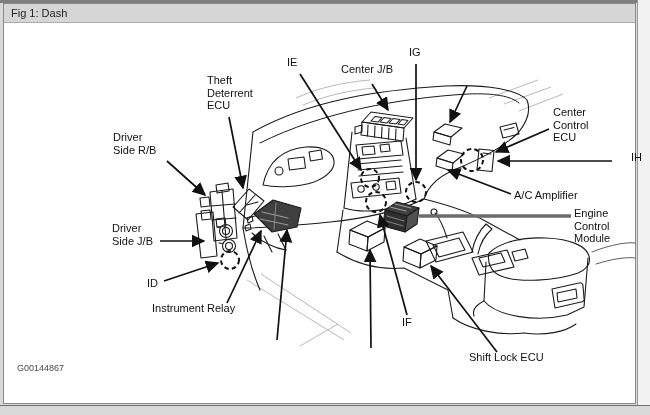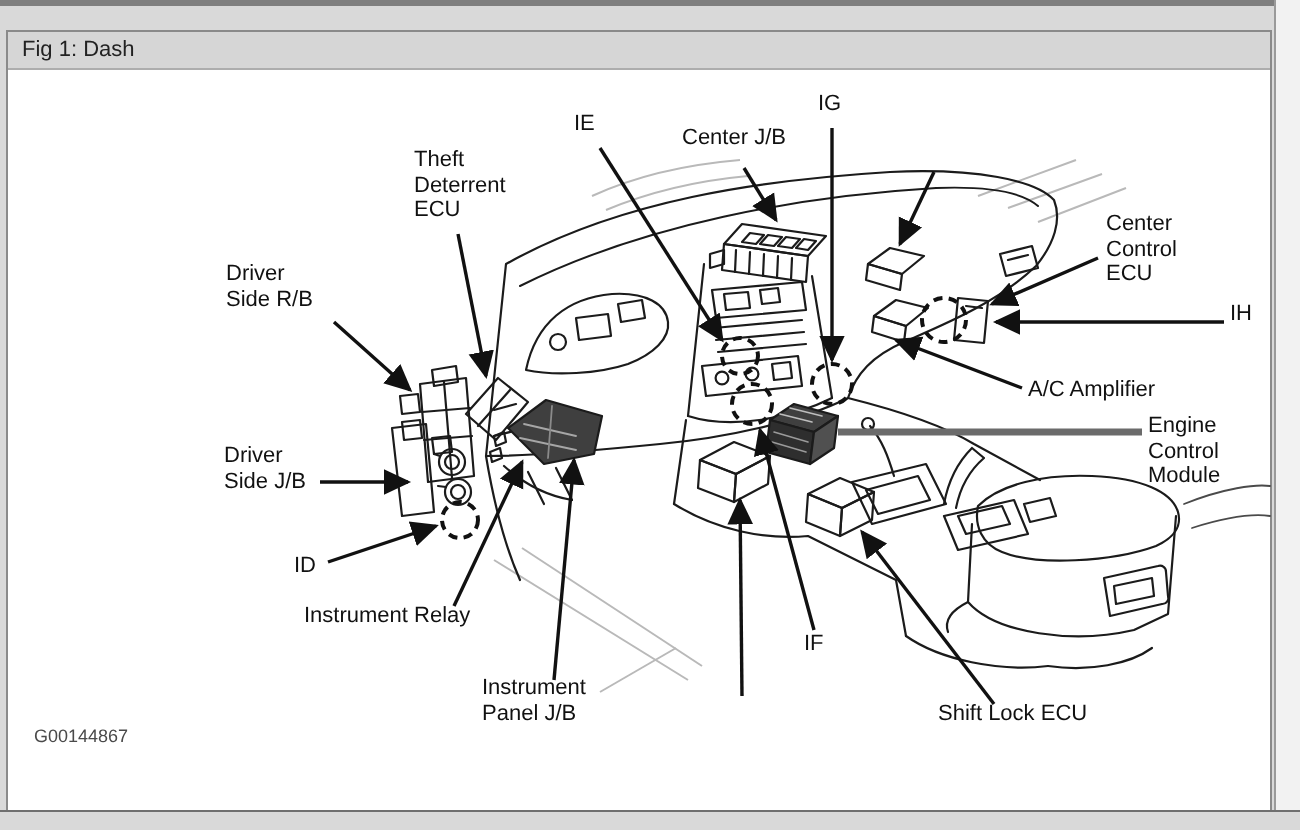--- a/index.html
+++ b/index.html
@@ -6,21 +6,21 @@
   body{
     width:650px;height:415px;position:relative;overflow:hidden;
     background:#d9d9d9;
     font-family:"Liberation Sans", sans-serif;
     -webkit-font-smoothing:antialiased;
   }
   #stage{position:absolute;left:0;top:0;width:650px;height:415px;}
   .topline{position:absolute;left:0;top:0;width:650px;height:3px;background:#7f7f7f;}
   .window{
     position:absolute;left:3px;top:3px;width:633px;height:401px;
-    background:#ffffff;border:1px solid #8a8a8a;box-sizing:border-box;margin-top:12px;
+    background:#ffffff;border:1px solid #8a8a8a;box-sizing:border-box;
   }
   .titlebar{
     position:absolute;left:0;top:0;width:100%;height:19px;
     background:#d6d6d6;border-bottom:1px solid #adadad;box-sizing:border-box;
     color:#222;font-size:11px;line-height:18px;padding-left:7px;
   }
   .rightstrip{position:absolute;left:637px;top:0;width:13px;height:415px;background:#f2f2f2;border-left:1px solid #9a9a9a;}
   .botstrip{position:absolute;left:0;top:405px;width:650px;height:10px;background:#d9d9d9;border-top:1px solid #6f6f6f;}
   svg{position:absolute;left:0;top:0;}
   .lbl{
@@ -235,30 +235,28 @@
 
   <div class="lbl" style="left:287px;top:56px">IE</div>
   <div class="lbl" style="left:341px;top:63px">Center J/B</div>
   <div class="lbl" style="left:409px;top:46px">IG</div>
   <div class="lbl" style="left:207px;top:74px">Theft
 Deterrent
 ECU</div>
   <div class="lbl" style="left:553px;top:106px">Center
 Control
 ECU</div>
-  <div class="lbl" style="left:615px;top:151px">IH</div>
+  <div class="lbl" style="left:631px;top:151px">IH</div>
   <div class="lbl" style="left:113px;top:131px">Driver
 Side R/B</div>
   <div class="lbl" style="left:514px;top:189px">A/C Amplifier</div>
   <div class="lbl" style="left:574px;top:207px">Engine
 Control
 Module</div>
   <div class="lbl" style="left:112px;top:222px">Driver
 Side J/B</div>
   <div class="lbl" style="left:147px;top:277px">ID</div>
   <div class="lbl" style="left:152px;top:302px">Instrument Relay</div>
-  <div class="lbl" style="left:241px;top:338px">Instrument
-Panel J/B</div>
   <div class="lbl" style="left:402px;top:316px">IF</div>
   <div class="lbl" style="left:469px;top:351px">Shift Lock ECU</div>
 
   <div class="figcode" style="left:17px;top:363px">G00144867</div>
 </div>
 
 </body></html>

